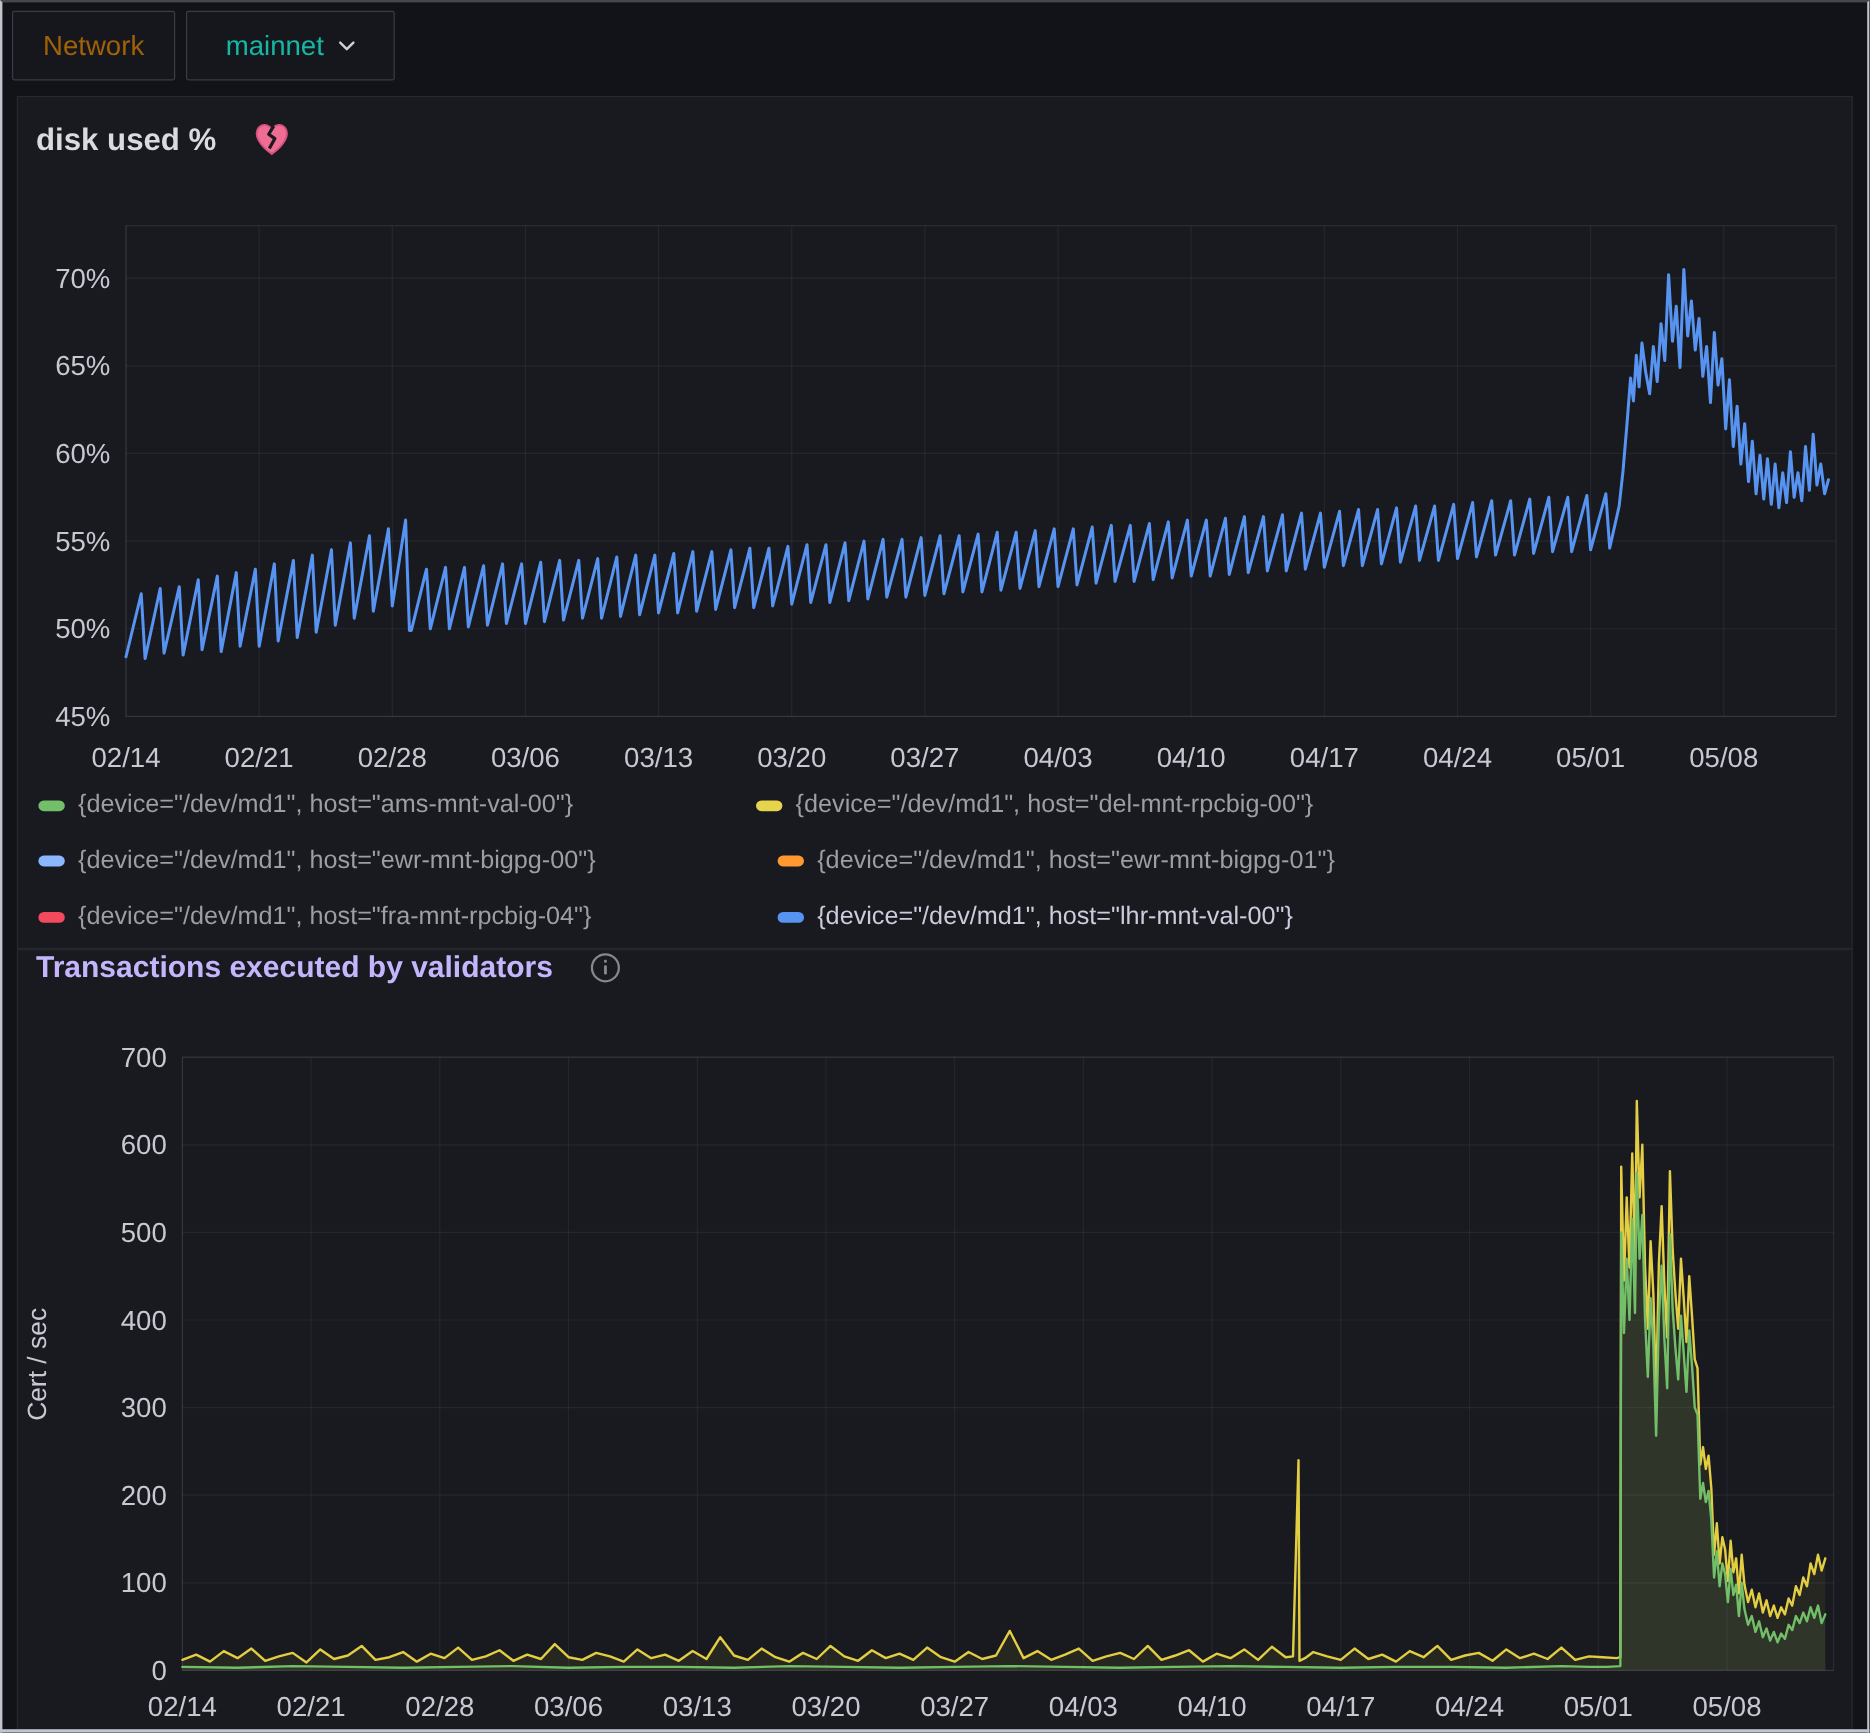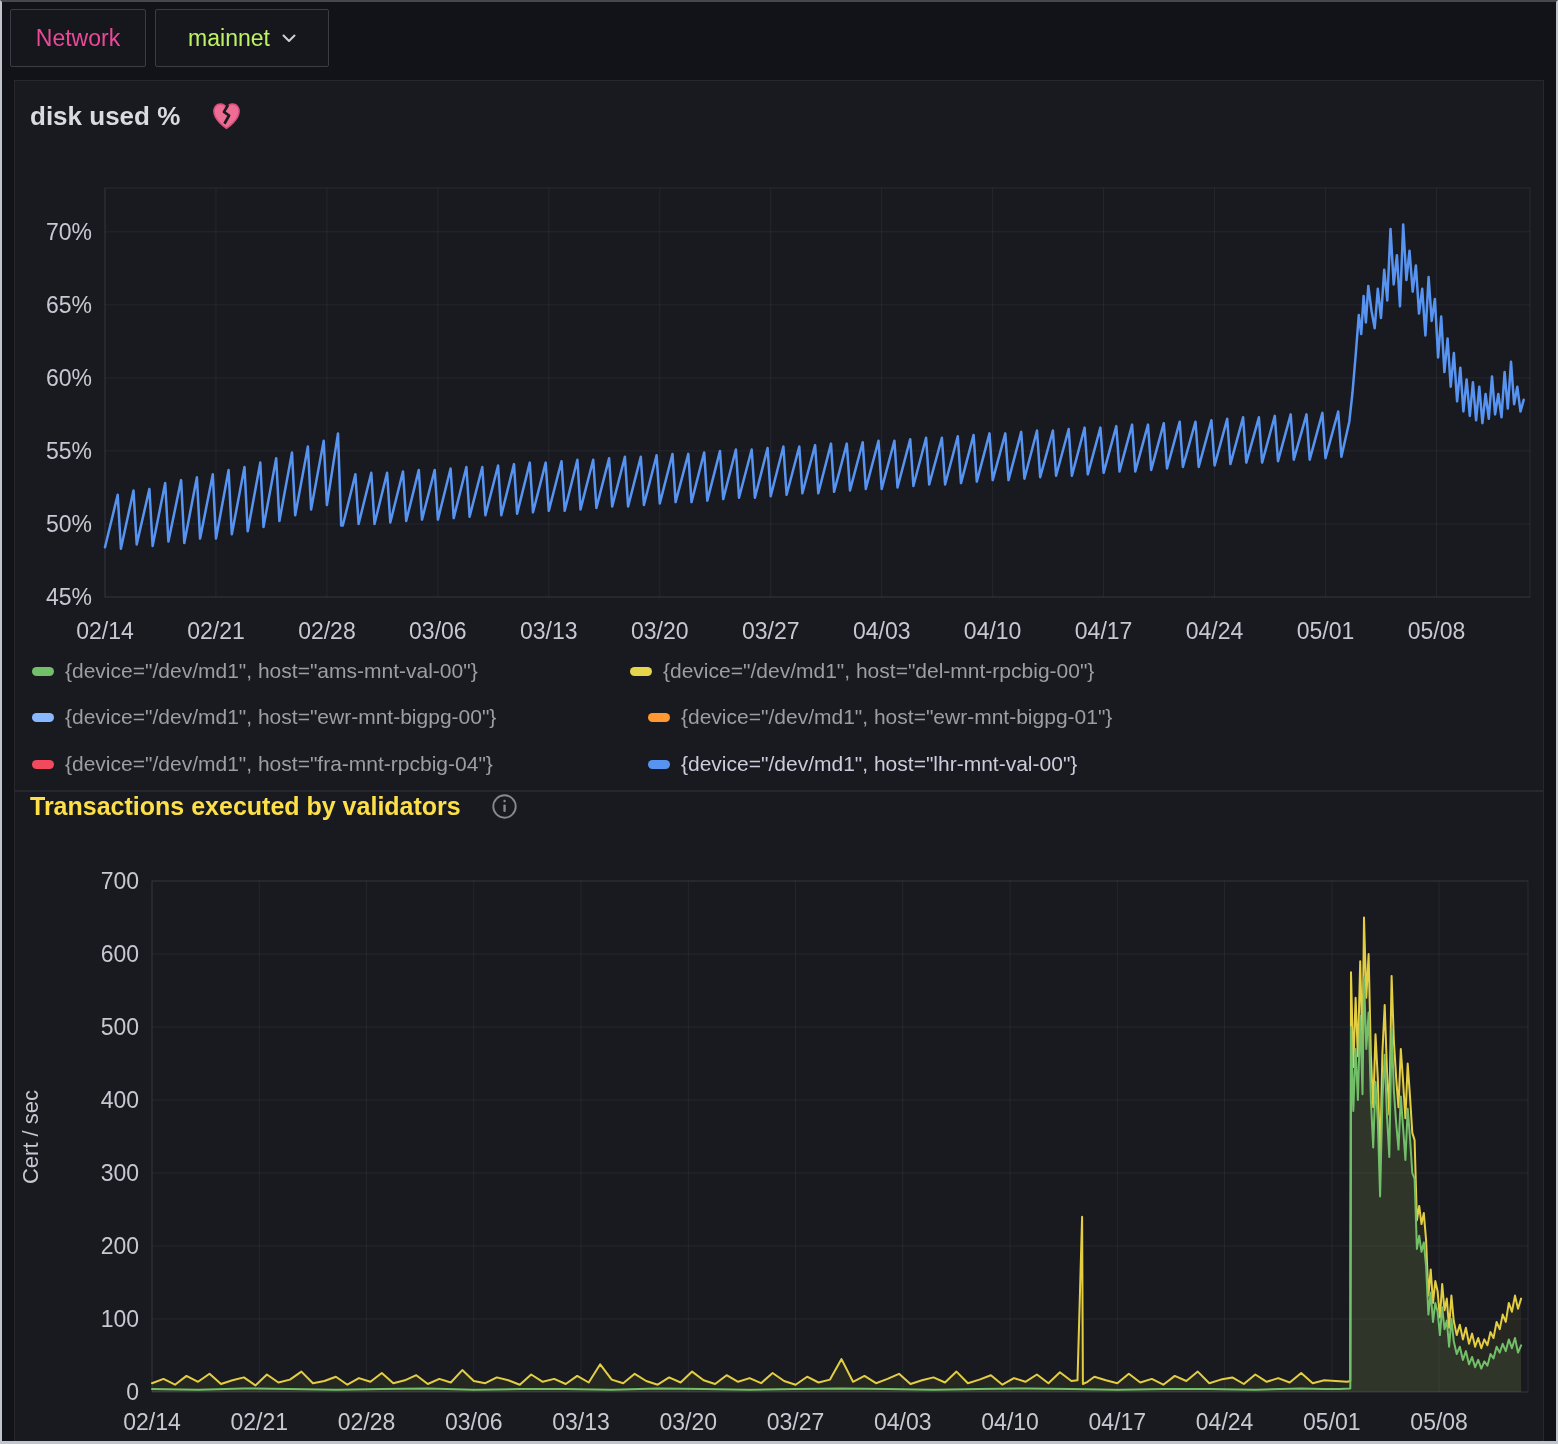--- a/index.html
+++ b/index.html
@@ -9,25 +9,25 @@
     -webkit-font-smoothing:antialiased;
   }
   .frame{position:absolute;inset:0;border-left:2px solid #bfc4cd;border-right:2px solid #bfc4cd;
          border-bottom:3px solid #bfc4cd;border-top:2px solid #46484e;pointer-events:none;z-index:50;}
   .panel{position:absolute;background:#191a20;border:1px solid #26282e;box-sizing:border-box;}
   #panel1{left:14px;top:80px;width:1530px;height:711px;}
   #panel2{left:14px;top:791px;width:1530px;height:653px;}
   .varbox{position:absolute;top:9px;height:58px;box-sizing:border-box;border:1px solid #3a3d45;
           border-radius:2px;display:flex;align-items:center;justify-content:center;gap:12px;
           background:#16171d;font-size:23px;font-weight:500;}
-  #network-box{left:10px;width:136px;color:#ec4899;}
-  #mainnet-box{left:155px;width:174px;color:#bef264;cursor:pointer;}
+  #network-box{left:10px;width:136px;color:#a16207;}
+  #mainnet-box{left:155px;width:174px;color:#14b8a6;cursor:pointer;}
   .panel-title{position:absolute;display:flex;align-items:center;gap:30px;z-index:5;}
   #title1{left:30px;top:100px;font-size:26px;font-weight:600;color:#d9dbdf;}
-  #title2{left:30px;top:792px;font-size:25px;font-weight:600;color:#fde047;}
+  #title2{left:30px;top:792px;font-size:25px;font-weight:600;color:#c4b5fd;}
   svg.chart{position:absolute;display:block;}
   #chart1{left:14px;top:180px;}
   #chart2{left:14px;top:860px;}
   svg text{font-family:"Liberation Sans", sans-serif;}
   .legend-item{position:absolute;display:flex;align-items:center;gap:11px;transform:translateY(-50%);
                cursor:pointer;white-space:nowrap;}
   .legend-swatch{display:inline-block;width:22px;height:9px;border-radius:5px;flex:0 0 auto;}
   .legend-label{font-size:21px;color:#9d9da3;}
   .legend-label.bright{color:#ccccdc;}
 </style>

